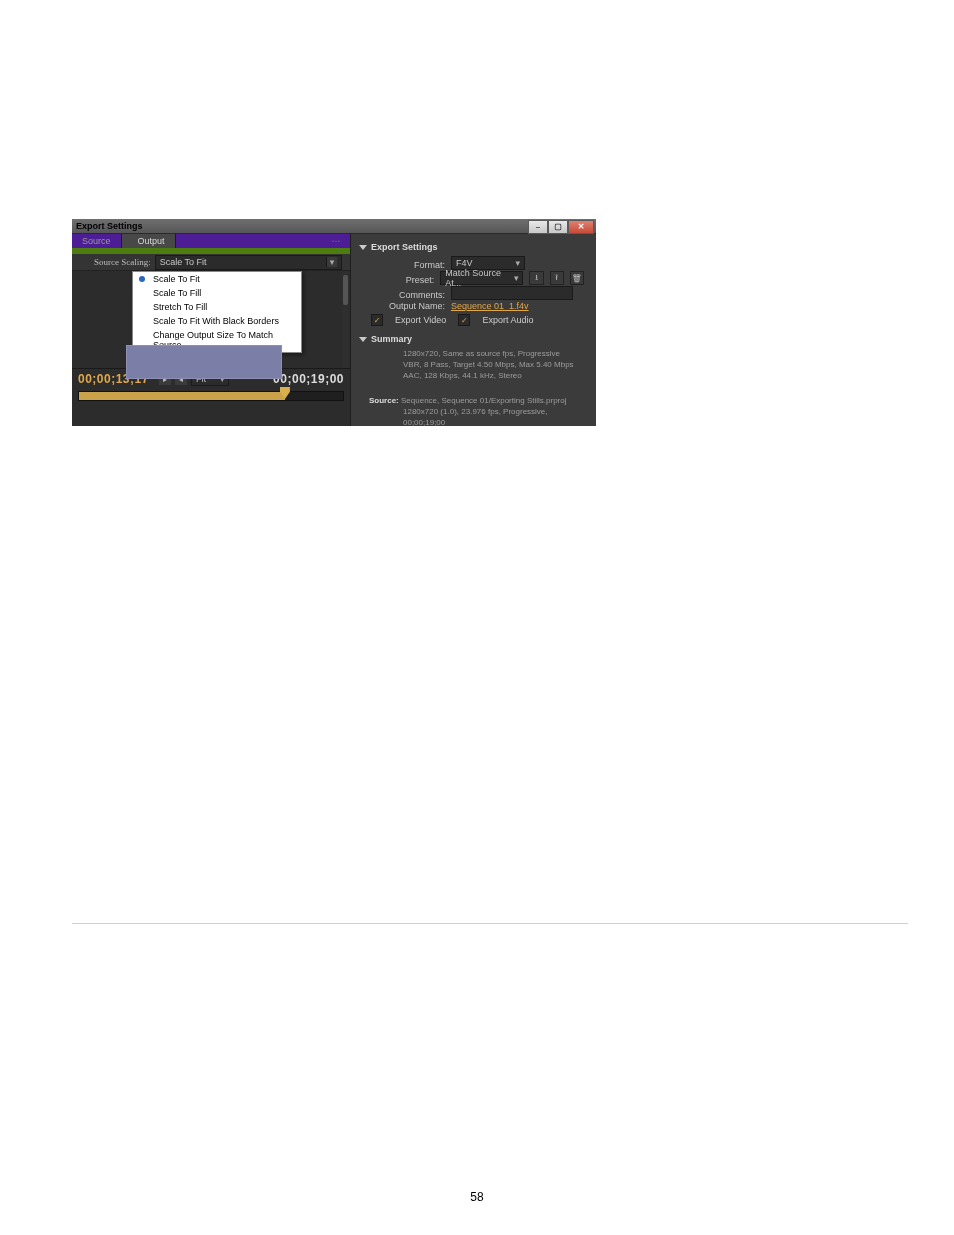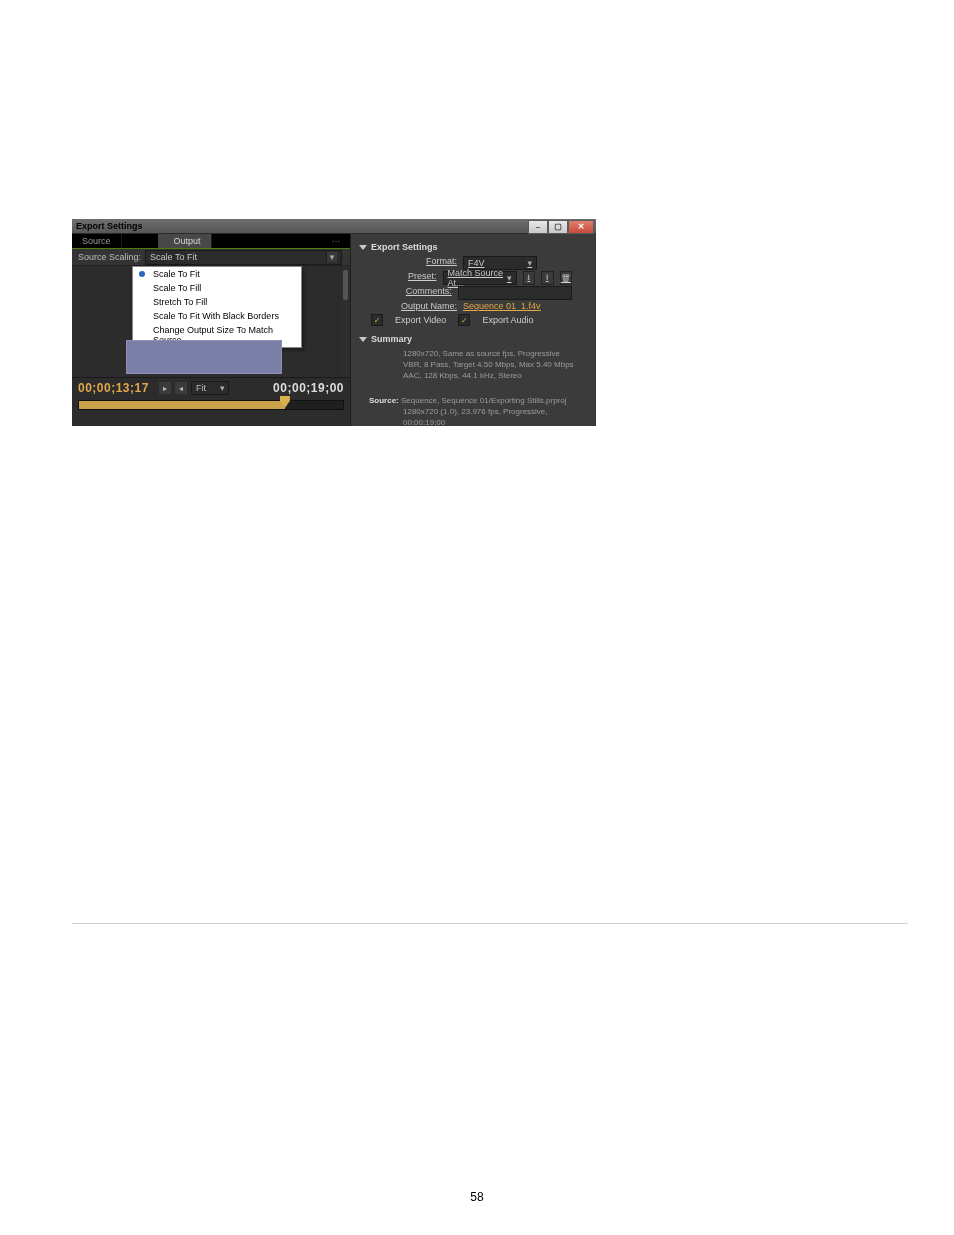--- a/index.html
+++ b/index.html
@@ -11,58 +11,58 @@
   font-size:9px;color:#000;font-weight:bold;padding:0 4px;line-height:14px;position:relative;}
 .winbtns{position:absolute;right:2px;top:1px;display:flex;gap:0;}
 .winbtn{width:18px;height:12px;display:flex;align-items:center;justify-content:center;
   font-size:8px;color:#333;background:linear-gradient(#e9e9e9,#c8c8c8);border:1px solid #5a5a5a;}
 .winbtn.c{background:linear-gradient(#e08070,#c74a39);color:#fff;width:24px;}
 
 .cols{display:flex;height:calc(100% - 14px);}
 .left{width:278px;border-right:1px solid #1e1e1e;display:flex;flex-direction:column;background:#3a3a3a;}
 .right{flex:1;background:#3b3b3b;padding:6px 8px 4px 8px;position:relative;overflow:hidden;}
 
-.tabs{display:flex;height:14px;background:#000000;border-bottom:1px solid #4d7c0f;gap:36px;}
+.tabs{display:flex;height:14px;background:#4c1d95;border-bottom:6px solid #4d7c0f;}
 .tab{padding:0 10px;line-height:14px;color:#9a9a9a;border-right:1px solid #1c1c1c;}
 .tab.active{background:#484848;color:#d8d8d8;padding-left:16px;}
 .tab-slider{margin-left:auto;width:28px;display:flex;align-items:center;justify-content:center;color:#888;}
 .scalerow{display:flex;align-items:center;height:16px;background:#343434;border-bottom:1px solid #222;}
-.scalerow .lbl{padding:0 4px 0 6px;color:#bdbdbd;}
+.scalerow .lbl{padding:0 4px 0 22px;color:#bdbdbd;font-family:Liberation Serif, serif;}
 .dropdown{flex:1;height:13px;background:#2b2b2b;border:1px solid #1a1a1a;margin:0 8px 0 0;
   display:flex;align-items:center;justify-content:space-between;padding:0 4px;color:#c7c7c7;}
 .dropdown .caret{width:10px;text-align:center;color:#aaa;background:#3a3a3a;border-left:1px solid #1a1a1a;}
 
 .preview{flex:1;background:#2c2c2c;position:relative;border-bottom:1px solid #1a1a1a;}
 .menu{position:absolute;left:60px;top:0;width:168px;background:#fff;color:#000;
   border:1px solid #888;box-shadow:2px 2px 4px rgba(0,0,0,.4);font-size:9px;}
 .menu-item{padding:2px 8px 2px 20px;position:relative;}
 .menu-item.sel::before{content:"";position:absolute;left:6px;top:4px;width:6px;height:6px;
   border-radius:50%;background:#2a65c0;}
 .frame{position:absolute;left:54px;top:74px;width:154px;height:32px;background:#7b7fa8;
   border:1px solid #8d90b3;}
 
-.timeline{height:38px;background:#2c2c2c;padding:2px 6px 8px 6px;}
+.timeline{height:38px;background:#2c2c2c;padding:2px 6px 17px 6px;}
 .timerow{display:flex;align-items:center;height:16px;}
 .tc{color:#e0a84a;font-size:12px;font-weight:bold;letter-spacing:.5px;}
 .tc.r{margin-left:auto;color:#dcdcdc;}
 .nav{display:flex;align-items:center;gap:4px;margin-left:10px;}
 .navbtn{width:12px;height:12px;background:#3b3b3b;color:#bbb;display:flex;align-items:center;
   justify-content:center;font-size:8px;}
 .fitbox{height:12px;background:#2b2b2b;border:1px solid #1a1a1a;display:flex;align-items:center;
   padding:0 4px;color:#bdbdbd;gap:14px;}
 .fitbox .caret{color:#aaa;}
 .track{height:8px;margin-top:4px;background:#1f1f1f;position:relative;border:1px solid #111;}
 .range{position:absolute;left:0;top:0;height:100%;width:78%;background:#caa24a;}
 .playhead{position:absolute;left:calc(78% - 5px);top:-5px;width:10px;height:12px;background:#d8b04e;
   clip-path:polygon(50% 100%,100% 40%,100% 0,0 0,0 40%);}   
 
 .sectHead{display:flex;align-items:center;gap:4px;color:#dcdcdc;font-weight:bold;margin:2px 0 4px 0;}
 .tri{width:0;height:0;border-left:4px solid transparent;border-right:4px solid transparent;
   border-top:5px solid #c9c9c9;}
-.formrow{display:flex;align-items:flex-start;margin:1px 16px;text-decoration:underline;}
+.formrow{display:flex;align-items:flex-end;margin:1px 4px;}
 .formrow .flab{width:82px;text-align:right;padding-right:6px;color:#c9c9c9;}
 .select{min-width:64px;height:12px;background:#2b2b2b;border:1px solid #1a1a1a;display:flex;
   align-items:center;justify-content:space-between;padding:0 4px;color:#c7c7c7;}
 .select .caret{color:#aaa;}
 .input{height:12px;background:#2b2b2b;border:1px solid #1a1a1a;width:120px;}
 .link{color:#e0a84a;text-decoration:underline;}
 .checks{display:flex;gap:12px;margin:3px 0 2px 12px;align-items:center;}
 .chk{width:10px;height:10px;background:#2b2b2b;border:1px solid #1a1a1a;display:inline-flex;
   align-items:center;justify-content:center;color:#d7a84a;font-size:8px;}
 .iconbtn{width:14px;height:12px;background:#3a3a3a;display:flex;align-items:center;justify-content:center;

